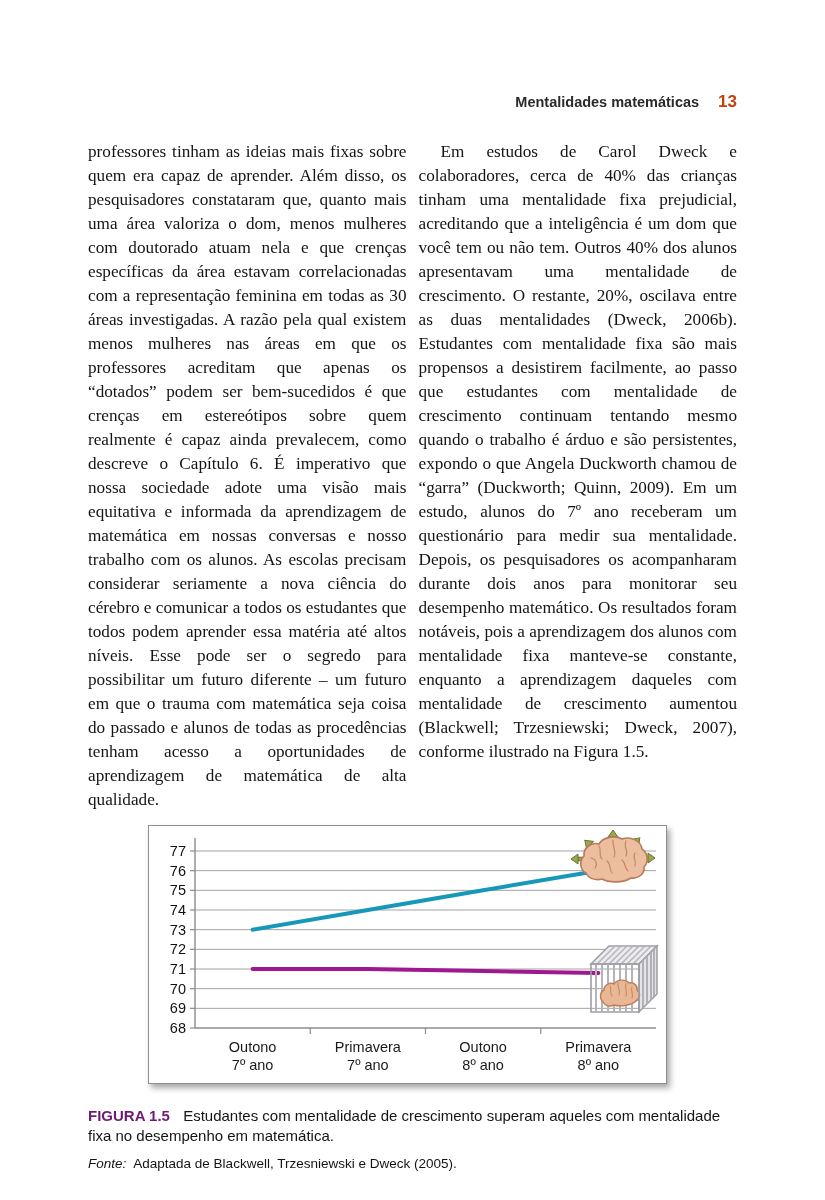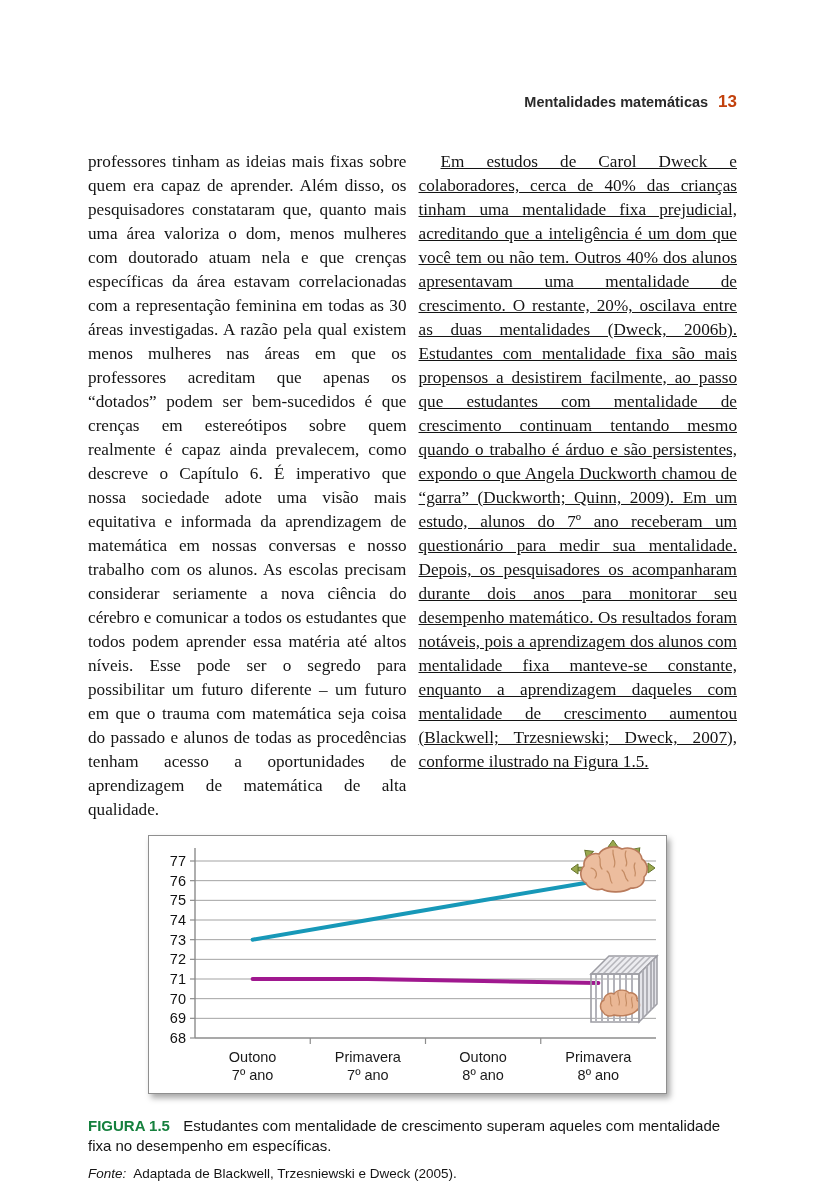--- a/index.html
+++ b/index.html
@@ -2,30 +2,30 @@
 <html lang="pt-BR"><head>
 <meta charset="utf-8">
 <style>
   html,body{margin:0;padding:0;background:#fff;}
   .page{
     width:825px;height:1200px;background:#ffffff;position:relative;
     box-sizing:border-box;padding:92px 88px 0 88px;
     font-family:"Liberation Serif",serif;color:#141414;overflow:hidden;
   }
   .running-head{
-    display:flex;justify-content:flex-end;align-items:baseline;gap:10px;
+    display:flex;justify-content:flex-end;align-items:baseline;gap:19px;
     font-family:"Liberation Sans",sans-serif;font-weight:700;
-    font-size:14.5px;color:#2a2a2a;margin-bottom:26px;
+    font-size:14.5px;color:#2a2a2a;margin-bottom:16px;
   }
   .running-head .pagenum{font-size:17px;color:#c2410c;}
   .columns{display:flex;gap:12px;}
   .col{width:320px;font-size:17.2px;line-height:24px;text-align:justify;
        hyphens:auto;margin-top:12px;-webkit-hyphens:auto;}
   .col p{margin:0;}
-  .col p.indent{text-indent:22px;text-decoration:underline;}
+  .col p.indent{text-indent:22px;}
   .figure-block{margin:0;}
   .chart-box{
     position:relative;width:517px;height:257px;margin:13px 0 0 60px;
     background:#fff;border:1px solid #8f8f8f;
     box-shadow:3px 4px 6px rgba(0,0,0,0.35);
   }
   #chart-svg{position:absolute;left:0;top:0;width:100%;height:100%;}
   .growth-brain{position:absolute;left:420px;top:2px;width:88px;height:64px;}
   .caged-brain{position:absolute;left:434px;top:112px;width:80px;height:80px;}
   figcaption{font-family:"Liberation Sans",sans-serif;margin-top:22px;color:#141414;}
@@ -157,22 +157,22 @@
           <line x1="49" y1="27" x2="49" y2="73"></line>
         </g>
         <path d="M20,64 C16,60 17,54 21,52 C21,47 27,44 31,46 C34,41 43,41 46,45 C51,44 55,48 54,52 C58,55 57,61 53,63 C49,67 38,69 31,67 C27,69 22,68 20,64 Z" fill="#eab795" stroke="#bc7f5c" stroke-width="1.4"></path>
         <path d="M27,48 C29,52 26,55 29,58 M35,44 C34,49 38,52 36,57 M43,45 C41,50 45,53 43,58 M49,49 C47,53 51,56 49,60" fill="none" stroke="#c48b63" stroke-width="1.1" stroke-linecap="round"></path>
         <polygon points="8,26 56,26 56,74 8,74" fill="none" stroke="#9d9da4" stroke-width="1.6"></polygon>
       </svg>
     </div>
 
     <figcaption>
       <p class="caption-line">
-        <strong class="fig-label" style="color: #15803d;">FIGURA 1.5</strong>
-        <span>Estudantes com mentalidade de crescimento superam aqueles com mentalidade fixa no desempenho em específicas.</span>
+        <strong class="fig-label" style="color: #701a75;">FIGURA 1.5</strong>
+        <span>Estudantes com mentalidade de crescimento superam aqueles com mentalidade fixa no desempenho em matemática.</span>
       </p>
       <p class="source-line">
         <em>Fonte:</em>
         <span>Adaptada de Blackwell, Trzesniewski e Dweck (2005).</span>
       </p>
     </figcaption>
   </figure>
 
 </div>
 

